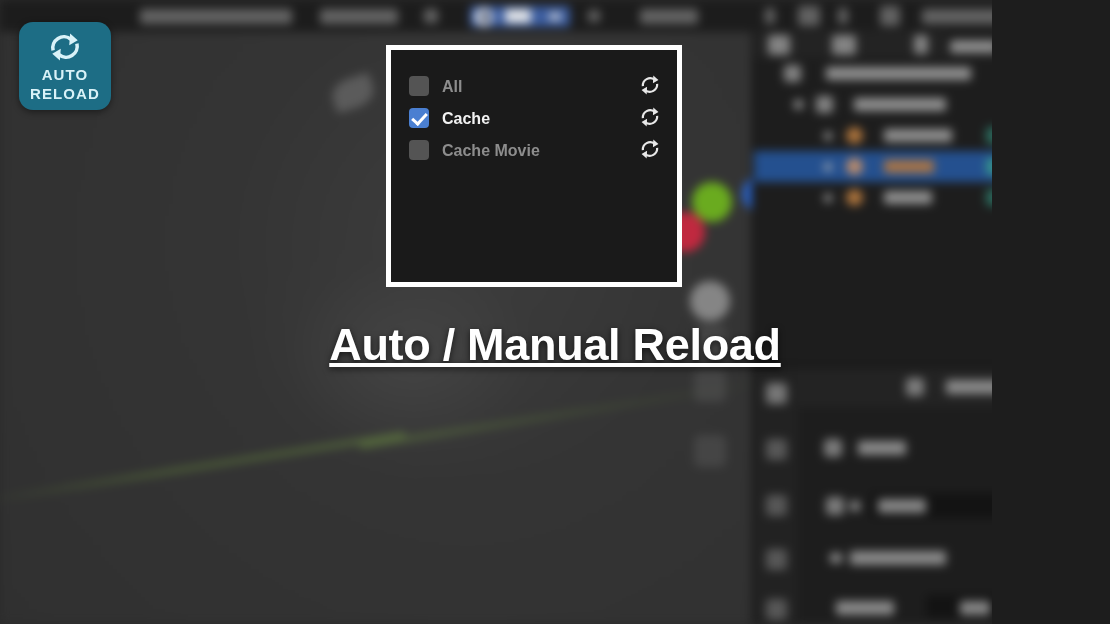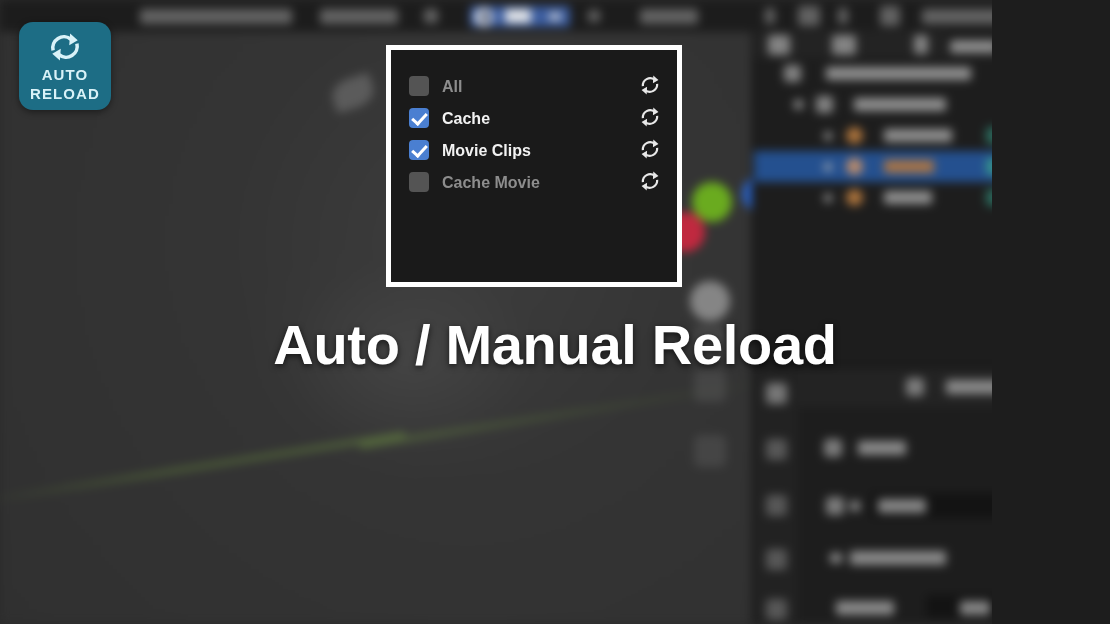--- a/index.html
+++ b/index.html
@@ -264,21 +264,21 @@
     width: 1110px;
     text-align: center;
     color: #ffffff;
     font-family: "Liberation Sans", sans-serif;
     font-weight: bold;
     font-size: 47px;
     line-height: 65px;
     letter-spacing: -0.3px;
     text-shadow: 0 2px 6px rgba(0,0,0,0.65);
   }
-  #headline .hl2 { font-size: 56px; }
+  #headline .hl2 { font-size: 45px; text-decoration: underline; }
 </style>
 </head>
 <body>
 
 <div id="screen">
 
   <div id="bg-blender">
 
     <div class="viewport">
       <div class="cube-shadow"></div>
@@ -432,32 +432,20 @@
           <div class="po-label">Cache</div>
           <svg class="po-reload" viewBox="0 0 24 24">
             <g fill="none" stroke="#e8e8e8" stroke-width="2.4">
               <path d="M4.2 13.2 A8 8 0 0 1 17 6.2"></path>
               <path d="M19.8 10.8 A8 8 0 0 1 7 17.8"></path>
             </g>
             <polygon points="15.6,1.6 21.2,6.6 15.2,10.2" fill="#e8e8e8"></polygon>
             <polygon points="8.4,22.4 2.8,17.4 8.8,13.8" fill="#e8e8e8"></polygon>
           </svg>
         </div>
-        <div class="po-row on">
-          <div class="po-check on"></div>
-          <div class="po-label">Movie Clips</div>
-          <svg class="po-reload" viewBox="0 0 24 24">
-            <g fill="none" stroke="#e8e8e8" stroke-width="2.4">
-              <path d="M4.2 13.2 A8 8 0 0 1 17 6.2"></path>
-              <path d="M19.8 10.8 A8 8 0 0 1 7 17.8"></path>
-            </g>
-            <polygon points="15.6,1.6 21.2,6.6 15.2,10.2" fill="#e8e8e8"></polygon>
-            <polygon points="8.4,22.4 2.8,17.4 8.8,13.8" fill="#e8e8e8"></polygon>
-          </svg>
-        </div>
         <div class="po-row">
           <div class="po-check"></div>
           <div class="po-label">Cache Movie</div>
           <svg class="po-reload" viewBox="0 0 24 24">
             <g fill="none" stroke="#e8e8e8" stroke-width="2.4">
               <path d="M4.2 13.2 A8 8 0 0 1 17 6.2"></path>
               <path d="M19.8 10.8 A8 8 0 0 1 7 17.8"></path>
             </g>
             <polygon points="15.6,1.6 21.2,6.6 15.2,10.2" fill="#e8e8e8"></polygon>
             <polygon points="8.4,22.4 2.8,17.4 8.8,13.8" fill="#e8e8e8"></polygon>

